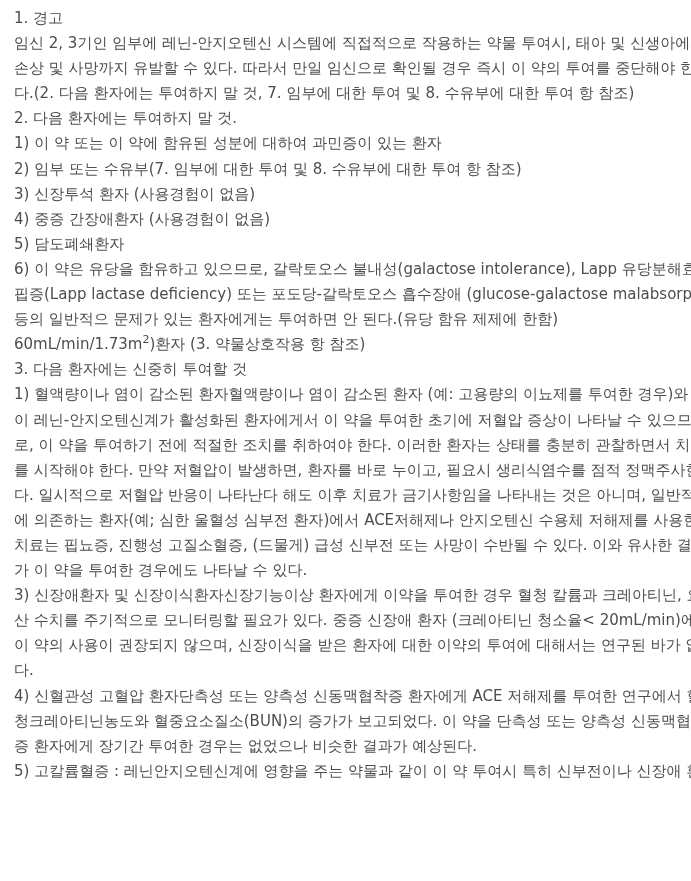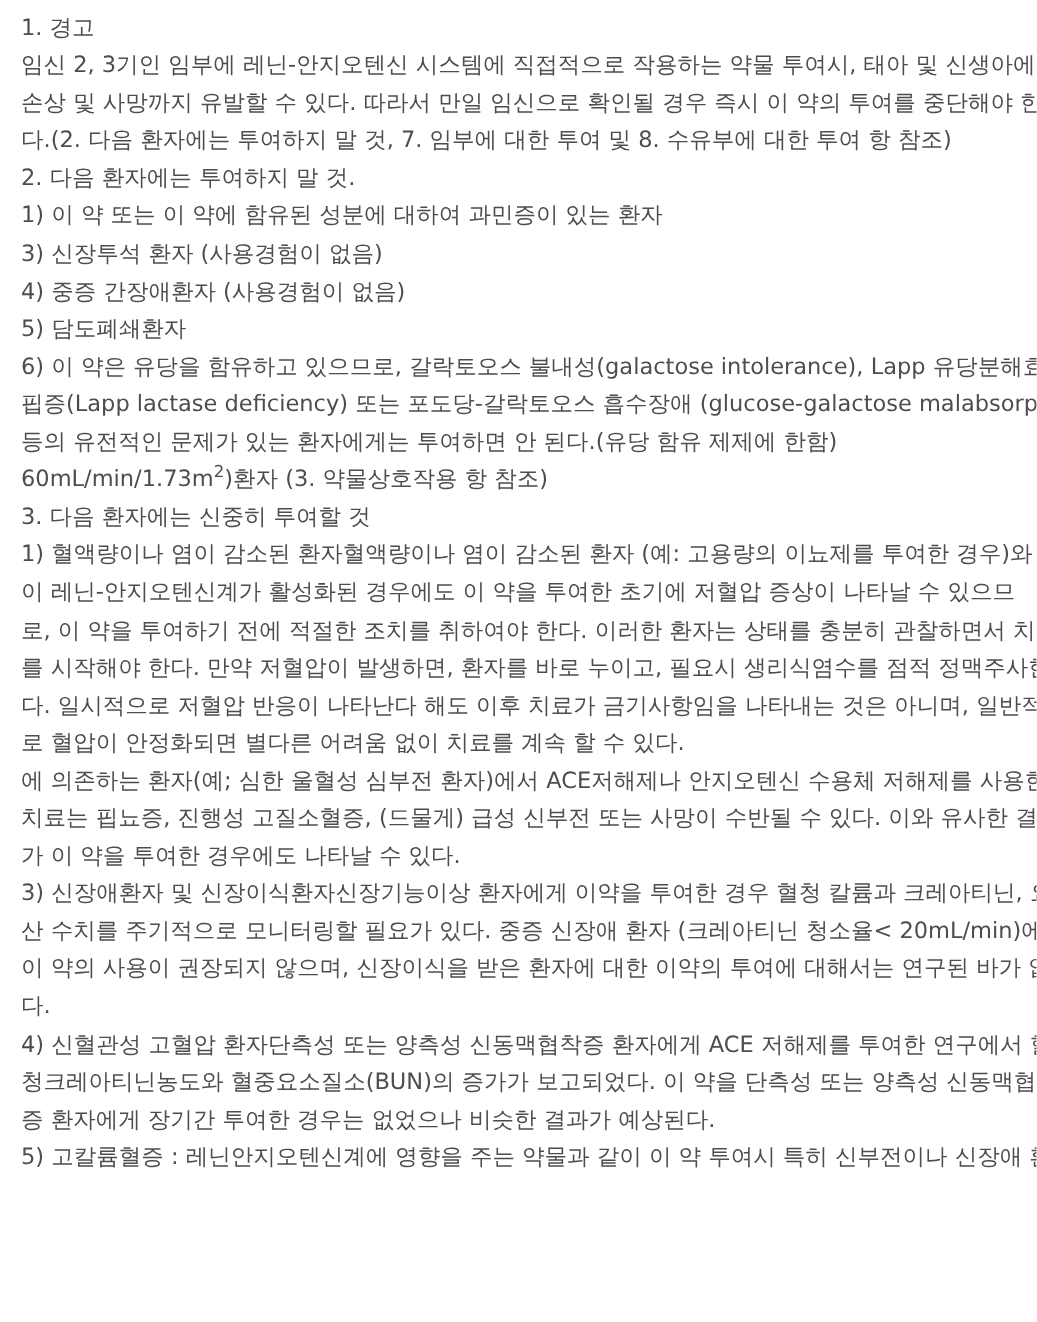--- a/index.html
+++ b/index.html
@@ -38,34 +38,34 @@
 </head>
 <body style="background: rgb(255, 255, 255);">
 
 <div class="doc" style="color: rgb(77, 77, 77);">
     <div class="line">1. 경고</div>
     <div class="line">임신 2, 3기인 임부에 레닌-안지오텐신 시스템에 직접적으로 작용하는 약물 투여시, 태아 및 신생아에게</div>
     <div class="line">손상 및 사망까지 유발할 수 있다. 따라서 만일 임신으로 확인될 경우 즉시 이 약의 투여를 중단해야 한</div>
     <div class="line">다.(2. 다음 환자에는 투여하지 말 것, 7. 임부에 대한 투여 및 8. 수유부에 대한 투여 항 참조)</div>
     <div class="line">2. 다음 환자에는 투여하지 말 것.</div>
     <div class="line">1) 이 약 또는 이 약에 함유된 성분에 대하여 과민증이 있는 환자</div>
+    <div class="line">2) 임부 또는 수유부(7. 임부에 대한 투여 및 8. 수유부에 대한 투여 항 참조)</div>
     <div class="line">3) 신장투석 환자 (사용경험이 없음)</div>
     <div class="line">4) 중증 간장애환자 (사용경험이 없음)</div>
     <div class="line">5) 담도폐쇄환자</div>
     <div class="line">6) 이 약은 유당을 함유하고 있으므로, 갈락토오스 불내성(galactose intolerance), Lapp 유당분해효소결</div>
     <div class="line">핍증(Lapp lactase deficiency) 또는 포도당-갈락토오스 흡수장애 (glucose-galactose malabsorption)</div>
-    <div class="line">등의 유전적인 문제가 있는 환자에게는 투여하면 안 된다.(유당 함유 제제에 한함)</div>
+    <div class="line">등의 일반적으 문제가 있는 환자에게는 투여하면 안 된다.(유당 함유 제제에 한함)</div>
     <div class="line"><span>60mL/min/1.73m</span><sup>2</sup><span>)환자 (3. 약물상호작용 항 참조)</span></div>
     <div class="line">3. 다음 환자에는 신중히 투여할 것</div>
     <div class="line">1) 혈액량이나 염이 감소된 환자혈액량이나 염이 감소된 환자 (예: 고용량의 이뇨제를 투여한 경우)와 같</div>
-    <div class="line">이 레닌-안지오텐신계가 활성화된 경우에도 이 약을 투여한 초기에 저혈압 증상이 나타날 수 있으므</div>
+    <div class="line">이 레닌-안지오텐신계가 활성화된 환자에게서 이 약을 투여한 초기에 저혈압 증상이 나타날 수 있으므</div>
     <div class="line">로, 이 약을 투여하기 전에 적절한 조치를 취하여야 한다. 이러한 환자는 상태를 충분히 관찰하면서 치료</div>
     <div class="line">를 시작해야 한다. 만약 저혈압이 발생하면, 환자를 바로 누이고, 필요시 생리식염수를 점적 정맥주사한</div>
     <div class="line">다. 일시적으로 저혈압 반응이 나타난다 해도 이후 치료가 금기사항임을 나타내는 것은 아니며, 일반적으</div>
-    <div class="line">로 혈압이 안정화되면 별다른 어려움 없이 치료를 계속 할 수 있다.</div>
     <div class="line">에 의존하는 환자(예; 심한 울혈성 심부전 환자)에서 ACE저해제나 안지오텐신 수용체 저해제를 사용한</div>
     <div class="line">치료는 핍뇨증, 진행성 고질소혈증, (드물게) 급성 신부전 또는 사망이 수반될 수 있다. 이와 유사한 결과</div>
     <div class="line">가 이 약을 투여한 경우에도 나타날 수 있다.</div>
     <div class="line">3) 신장애환자 및 신장이식환자신장기능이상 환자에게 이약을 투여한 경우 혈청 칼륨과 크레아티닌, 요</div>
     <div class="line">산 수치를 주기적으로 모니터링할 필요가 있다. 중증 신장애 환자 (크레아티닌 청소율&lt; 20mL/min)에서</div>
     <div class="line">이 약의 사용이 권장되지 않으며, 신장이식을 받은 환자에 대한 이약의 투여에 대해서는 연구된 바가 없</div>
     <div class="line">다.</div>
     <div class="line">4) 신혈관성 고혈압 환자단측성 또는 양측성 신동맥협착증 환자에게 ACE 저해제를 투여한 연구에서 혈</div>
     <div class="line">청크레아티닌농도와 혈중요소질소(BUN)의 증가가 보고되었다. 이 약을 단측성 또는 양측성 신동맥협착</div>
     <div class="line">증 환자에게 장기간 투여한 경우는 없었으나 비슷한 결과가 예상된다.</div>

